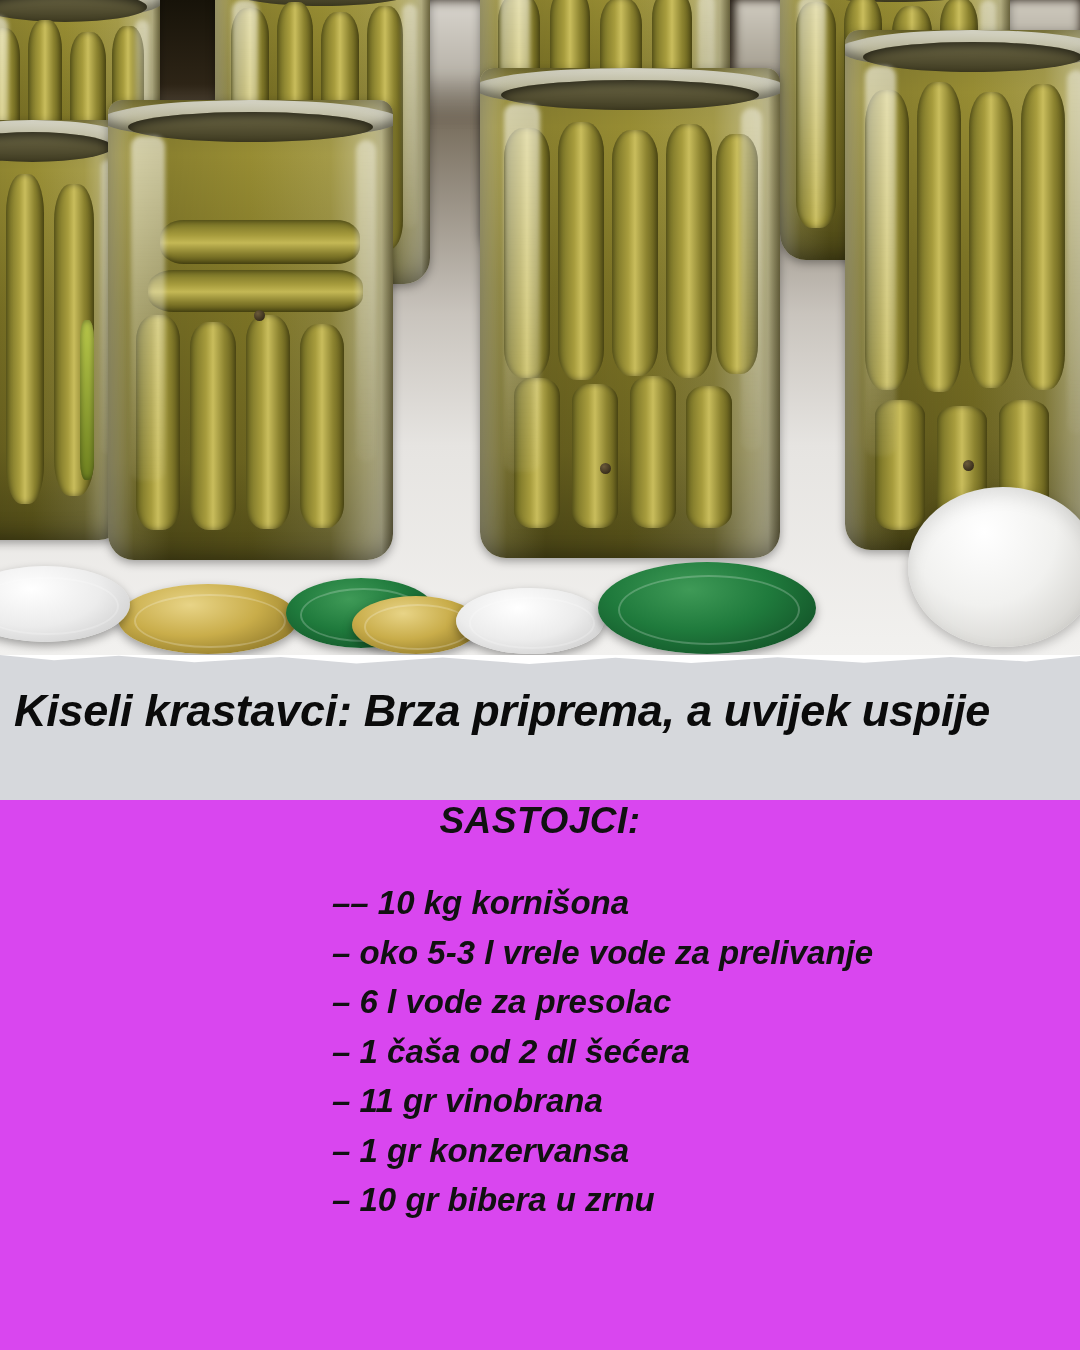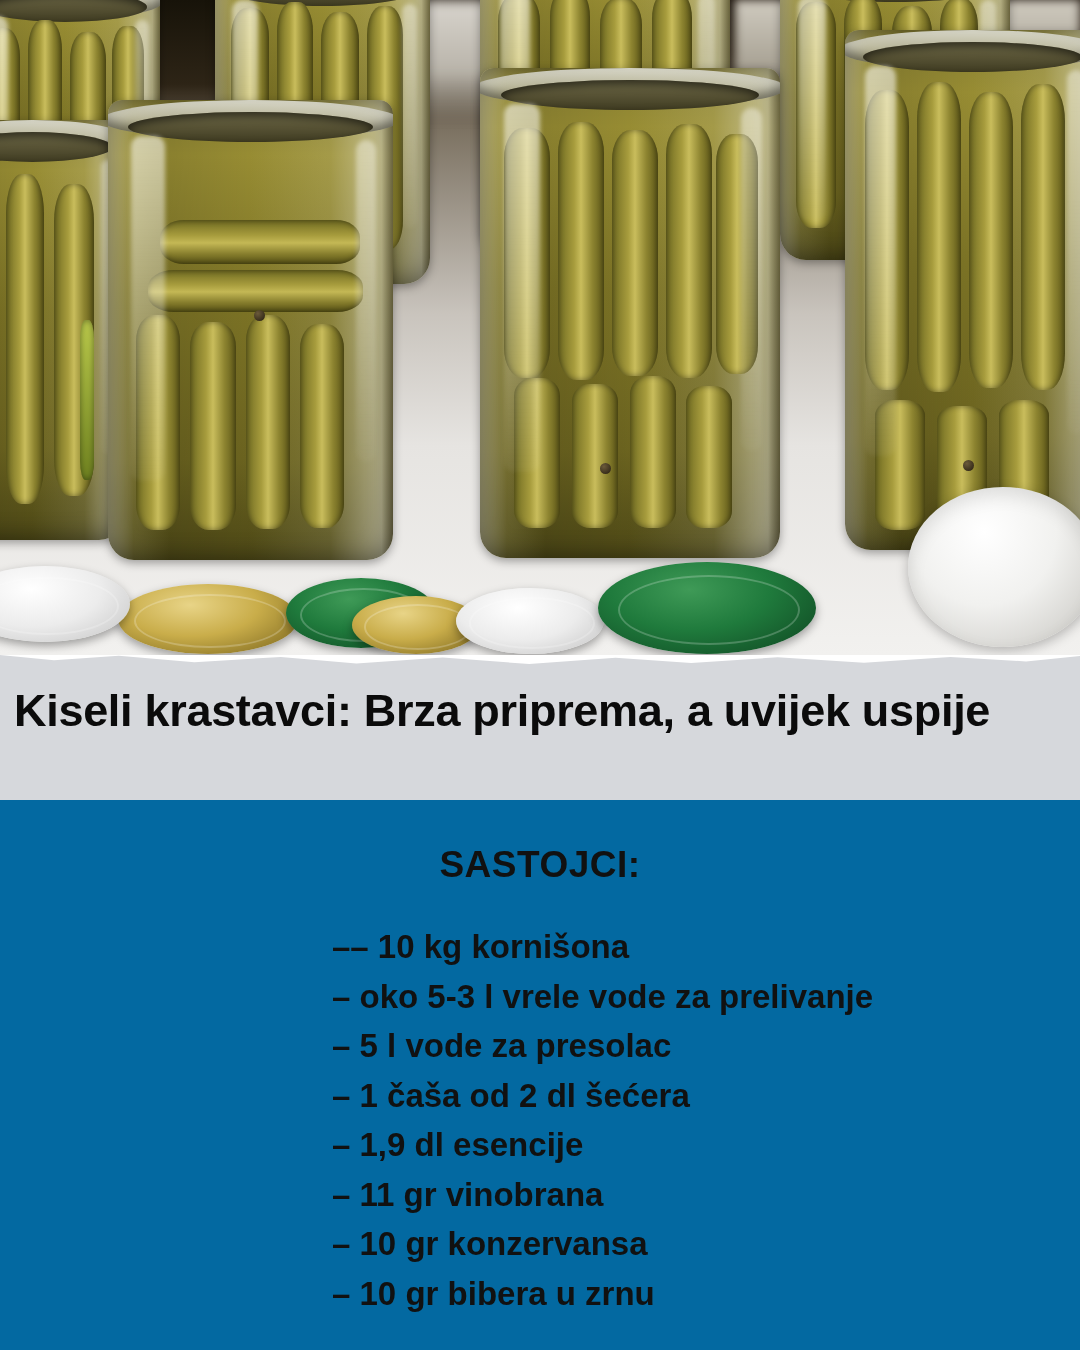--- a/index.html
+++ b/index.html
@@ -12,20 +12,21 @@
     height: 1350px;
     font-family: "Liberation Sans", sans-serif;
     overflow: hidden;
   }
 
   .page {
     position: relative;
     width: 1080px;
     height: 1350px;
     background: #ffffff;
+    font-style: italic;
   }
 
   
   .photo {
     position: relative;
     width: 1080px;
     height: 655px;
     overflow: hidden;
     background: #6d6352;
   }
@@ -188,22 +189,21 @@
     letter-spacing: -0.3px;
     line-height: 1.15;
     white-space: nowrap;
   }
 
   
   .recipe {
     position: relative;
     width: 1080px;
     height: 550px;
-    background: #0369a1;
-    padding-top: 44px;
+    background: #d946ef;
     box-sizing: border-box;
   }
   .recipe-heading {
     text-align: center;
     font-size: 37px;
     font-weight: 700;
     color: #111111;
     letter-spacing: 0.5px;
     margin-bottom: 36px;
   }
@@ -356,22 +356,21 @@
   <div class="title-band">
     <div class="torn"></div>
     <div class="title-text">Kiseli krastavci: Brza priprema, a uvijek uspije</div>
   </div>
 
   <div class="recipe">
     <div class="recipe-heading">SASTOJCI:</div>
     <ul class="ingredients">
       <li>–– 10 kg kornišona</li>
       <li>– oko 5-3 l vrele vode za prelivanje</li>
-      <li>– 5 l vode za presolac</li>
+      <li>– 6 l vode za presolac</li>
       <li>– 1 čaša od 2 dl šećera</li>
-      <li>– 1,9 dl esencije</li>
       <li>– 11 gr vinobrana</li>
-      <li>– 10 gr konzervansa</li>
+      <li>– 1 gr konzervansa</li>
       <li>– 10 gr bibera u zrnu</li>
     </ul>
   </div>
 
 </div>
 
 </body></html>

